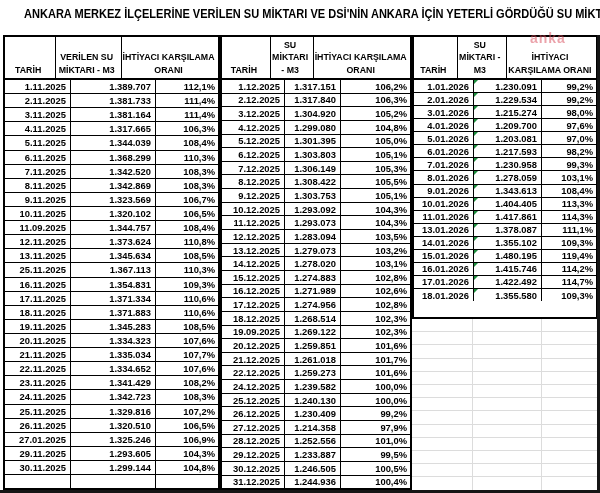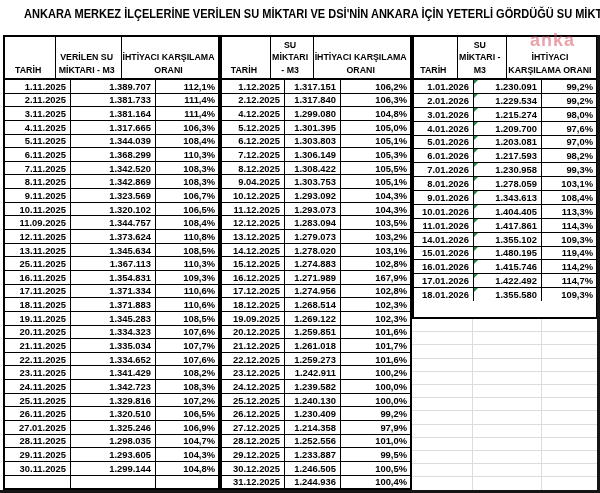--- a/index.html
+++ b/index.html
@@ -2,21 +2,21 @@
 <html><head>
 <meta charset="utf-8">
 <style>
   html,body{margin:0;padding:0;background:#fff;}
   .page{position:relative;width:600px;height:493px;background:#fff;overflow:hidden;
         font-family:"Liberation Sans",sans-serif;color:#000;}
   .title{position:absolute;top:7px;left:0;width:600px;text-align:center;
          font-weight:bold;font-size:12px;white-space:nowrap;
          transform:scaleX(0.92);transform-origin:50% 0;}
   .watermark{position:absolute;left:530px;top:30px;z-index:5;pointer-events:none;
-             font-weight:bold;font-size:18px;letter-spacing:1px;
+             font-weight:bold;font-size:14px;letter-spacing:1px;
              color:rgba(215,70,85,0.5);}
   .group{position:absolute;top:35px;border:2px solid #000;box-sizing:border-box;background:#fff;z-index:2;}
   .gA{left:3px;width:217px;height:455px;}
   .gB{left:220px;width:192px;height:455px;}
   .gC{left:412px;width:186px;height:284px;}
   .hdr{height:41px;border-bottom:2px solid #000;display:flex;box-sizing:content-box;}
   .hcell{display:flex;flex-direction:column;justify-content:flex-end;align-items:center;
          text-align:center;font-weight:bold;font-size:8.8px;line-height:12.5px;
          padding-bottom:2px;box-sizing:border-box;overflow:hidden;}
   .rows{display:flex;flex-direction:column;}
@@ -180,25 +180,20 @@
     <div class="cell c-date">26.11.2025</div>
     <div class="cell c-amt">1.320.510</div>
     <div class="cell c-pct">106,5%</div>
   </div>
         <div class="row">
     <div class="cell c-date">27.01.2025</div>
     <div class="cell c-amt">1.325.246</div>
     <div class="cell c-pct">106,9%</div>
   </div>
         <div class="row">
-    <div class="cell c-date">28.11.2025</div>
-    <div class="cell c-amt">1.298.035</div>
-    <div class="cell c-pct">104,7%</div>
-  </div>
-        <div class="row">
     <div class="cell c-date">29.11.2025</div>
     <div class="cell c-amt">1.293.605</div>
     <div class="cell c-pct">104,3%</div>
   </div>
         <div class="row">
     <div class="cell c-date">30.11.2025</div>
     <div class="cell c-amt">1.299.144</div>
     <div class="cell c-pct">104,8%</div>
   </div>
         <div class="row">
@@ -220,20 +215,25 @@
     <div class="cell c-date">1.12.2025</div>
     <div class="cell c-amt">1.317.151</div>
     <div class="cell c-pct">106,2%</div>
   </div>
         <div class="row">
     <div class="cell c-date">2.12.2025</div>
     <div class="cell c-amt">1.317.840</div>
     <div class="cell c-pct">106,3%</div>
   </div>
         <div class="row">
+    <div class="cell c-date">3.12.2025</div>
+    <div class="cell c-amt">1.304.920</div>
+    <div class="cell c-pct">105,2%</div>
+  </div>
+        <div class="row">
     <div class="cell c-date">4.12.2025</div>
     <div class="cell c-amt">1.299.080</div>
     <div class="cell c-pct">104,8%</div>
   </div>
         <div class="row">
     <div class="cell c-date">5.12.2025</div>
     <div class="cell c-amt">1.301.395</div>
     <div class="cell c-pct">105,0%</div>
   </div>
         <div class="row">
@@ -245,21 +245,21 @@
     <div class="cell c-date">7.12.2025</div>
     <div class="cell c-amt">1.306.149</div>
     <div class="cell c-pct">105,3%</div>
   </div>
         <div class="row">
     <div class="cell c-date">8.12.2025</div>
     <div class="cell c-amt">1.308.422</div>
     <div class="cell c-pct">105,5%</div>
   </div>
         <div class="row">
-    <div class="cell c-date">9.04.2025</div>
+    <div class="cell c-date">9.12.2025</div>
     <div class="cell c-amt">1.303.753</div>
     <div class="cell c-pct">105,1%</div>
   </div>
         <div class="row">
     <div class="cell c-date">10.12.2025</div>
     <div class="cell c-amt">1.293.092</div>
     <div class="cell c-pct">104,3%</div>
   </div>
         <div class="row">
     <div class="cell c-date">11.12.2025</div>
@@ -282,21 +282,21 @@
     <div class="cell c-pct">103,1%</div>
   </div>
         <div class="row">
     <div class="cell c-date">15.12.2025</div>
     <div class="cell c-amt">1.274.883</div>
     <div class="cell c-pct">102,8%</div>
   </div>
         <div class="row">
     <div class="cell c-date">16.12.2025</div>
     <div class="cell c-amt">1.271.989</div>
-    <div class="cell c-pct">167,9%</div>
+    <div class="cell c-pct">102,6%</div>
   </div>
         <div class="row">
     <div class="cell c-date">17.12.2025</div>
     <div class="cell c-amt">1.274.956</div>
     <div class="cell c-pct">102,8%</div>
   </div>
         <div class="row">
     <div class="cell c-date">18.12.2025</div>
     <div class="cell c-amt">1.268.514</div>
     <div class="cell c-pct">102,3%</div>
@@ -313,25 +313,20 @@
   </div>
         <div class="row">
     <div class="cell c-date">21.12.2025</div>
     <div class="cell c-amt">1.261.018</div>
     <div class="cell c-pct">101,7%</div>
   </div>
         <div class="row">
     <div class="cell c-date">22.12.2025</div>
     <div class="cell c-amt">1.259.273</div>
     <div class="cell c-pct">101,6%</div>
-  </div>
-        <div class="row">
-    <div class="cell c-date">23.12.2025</div>
-    <div class="cell c-amt">1.242.911</div>
-    <div class="cell c-pct">100,2%</div>
   </div>
         <div class="row">
     <div class="cell c-date">24.12.2025</div>
     <div class="cell c-amt">1.239.582</div>
     <div class="cell c-pct">100,0%</div>
   </div>
         <div class="row">
     <div class="cell c-date">25.12.2025</div>
     <div class="cell c-amt">1.240.130</div>
     <div class="cell c-pct">100,0%</div>
@@ -425,20 +420,25 @@
     <div class="cell c-date">10.01.2026</div>
     <div class="cell c-amt">1.404.405<span class="tri"></span></div>
     <div class="cell c-pct">113,3%</div>
   </div>
         <div class="row">
     <div class="cell c-date">11.01.2026</div>
     <div class="cell c-amt">1.417.861<span class="tri"></span></div>
     <div class="cell c-pct">114,3%</div>
   </div>
         <div class="row">
+    <div class="cell c-date">13.01.2026</div>
+    <div class="cell c-amt">1.378.087<span class="tri"></span></div>
+    <div class="cell c-pct">111,1%</div>
+  </div>
+        <div class="row">
     <div class="cell c-date">14.01.2026</div>
     <div class="cell c-amt">1.355.102<span class="tri"></span></div>
     <div class="cell c-pct">109,3%</div>
   </div>
         <div class="row">
     <div class="cell c-date">15.01.2026</div>
     <div class="cell c-amt">1.480.195<span class="tri"></span></div>
     <div class="cell c-pct">119,4%</div>
   </div>
         <div class="row">

